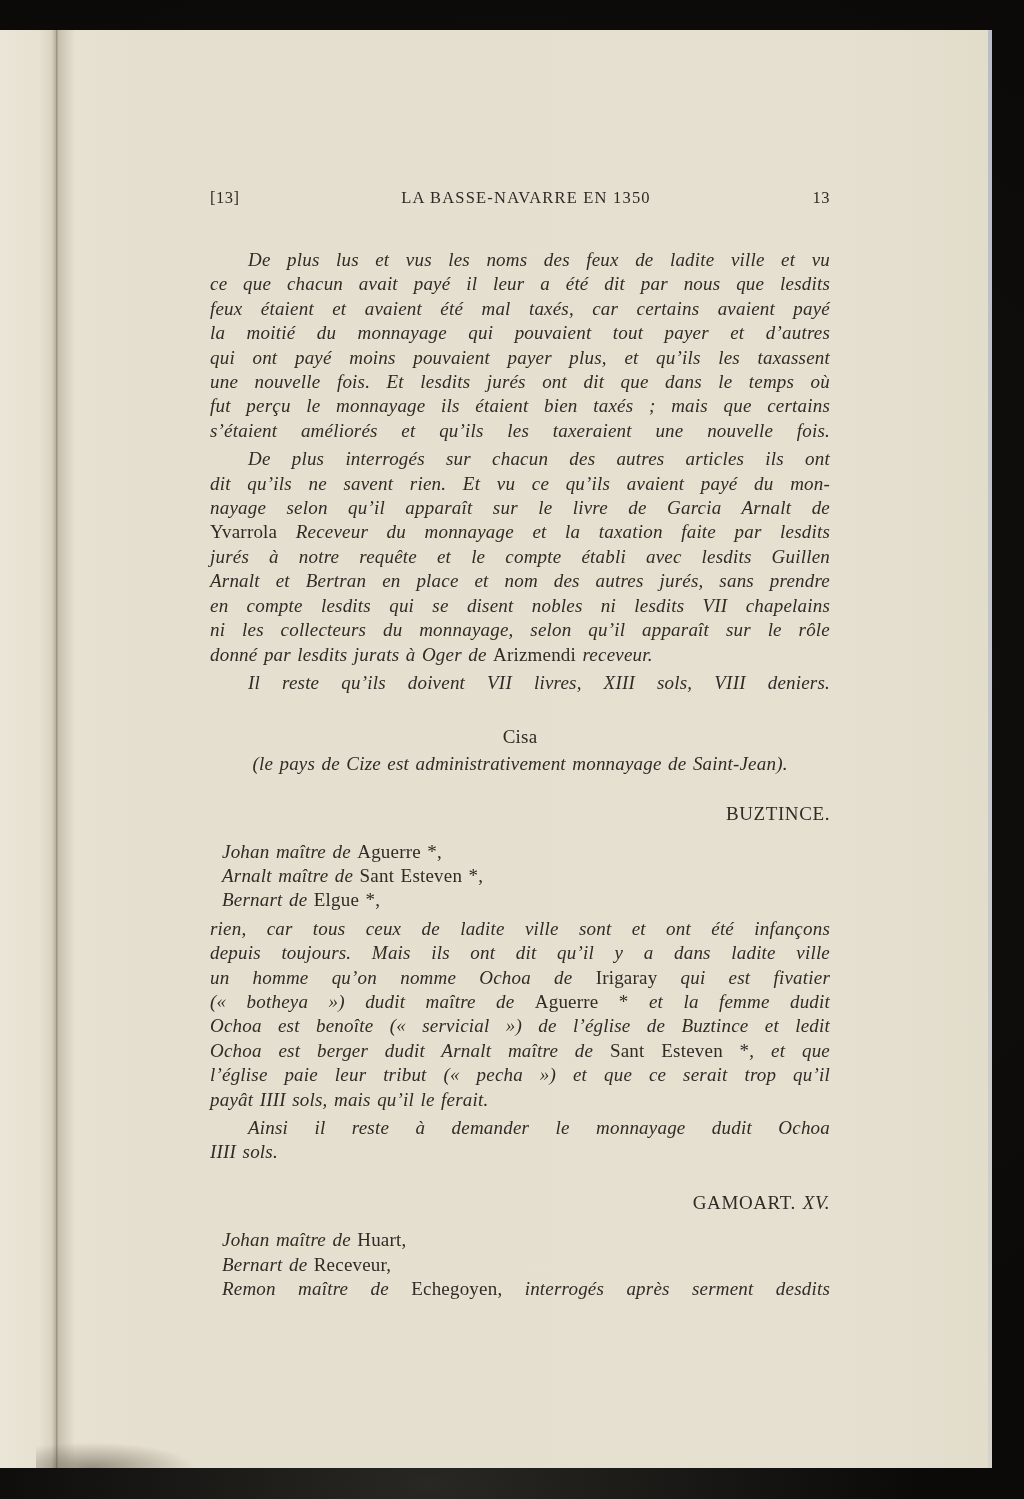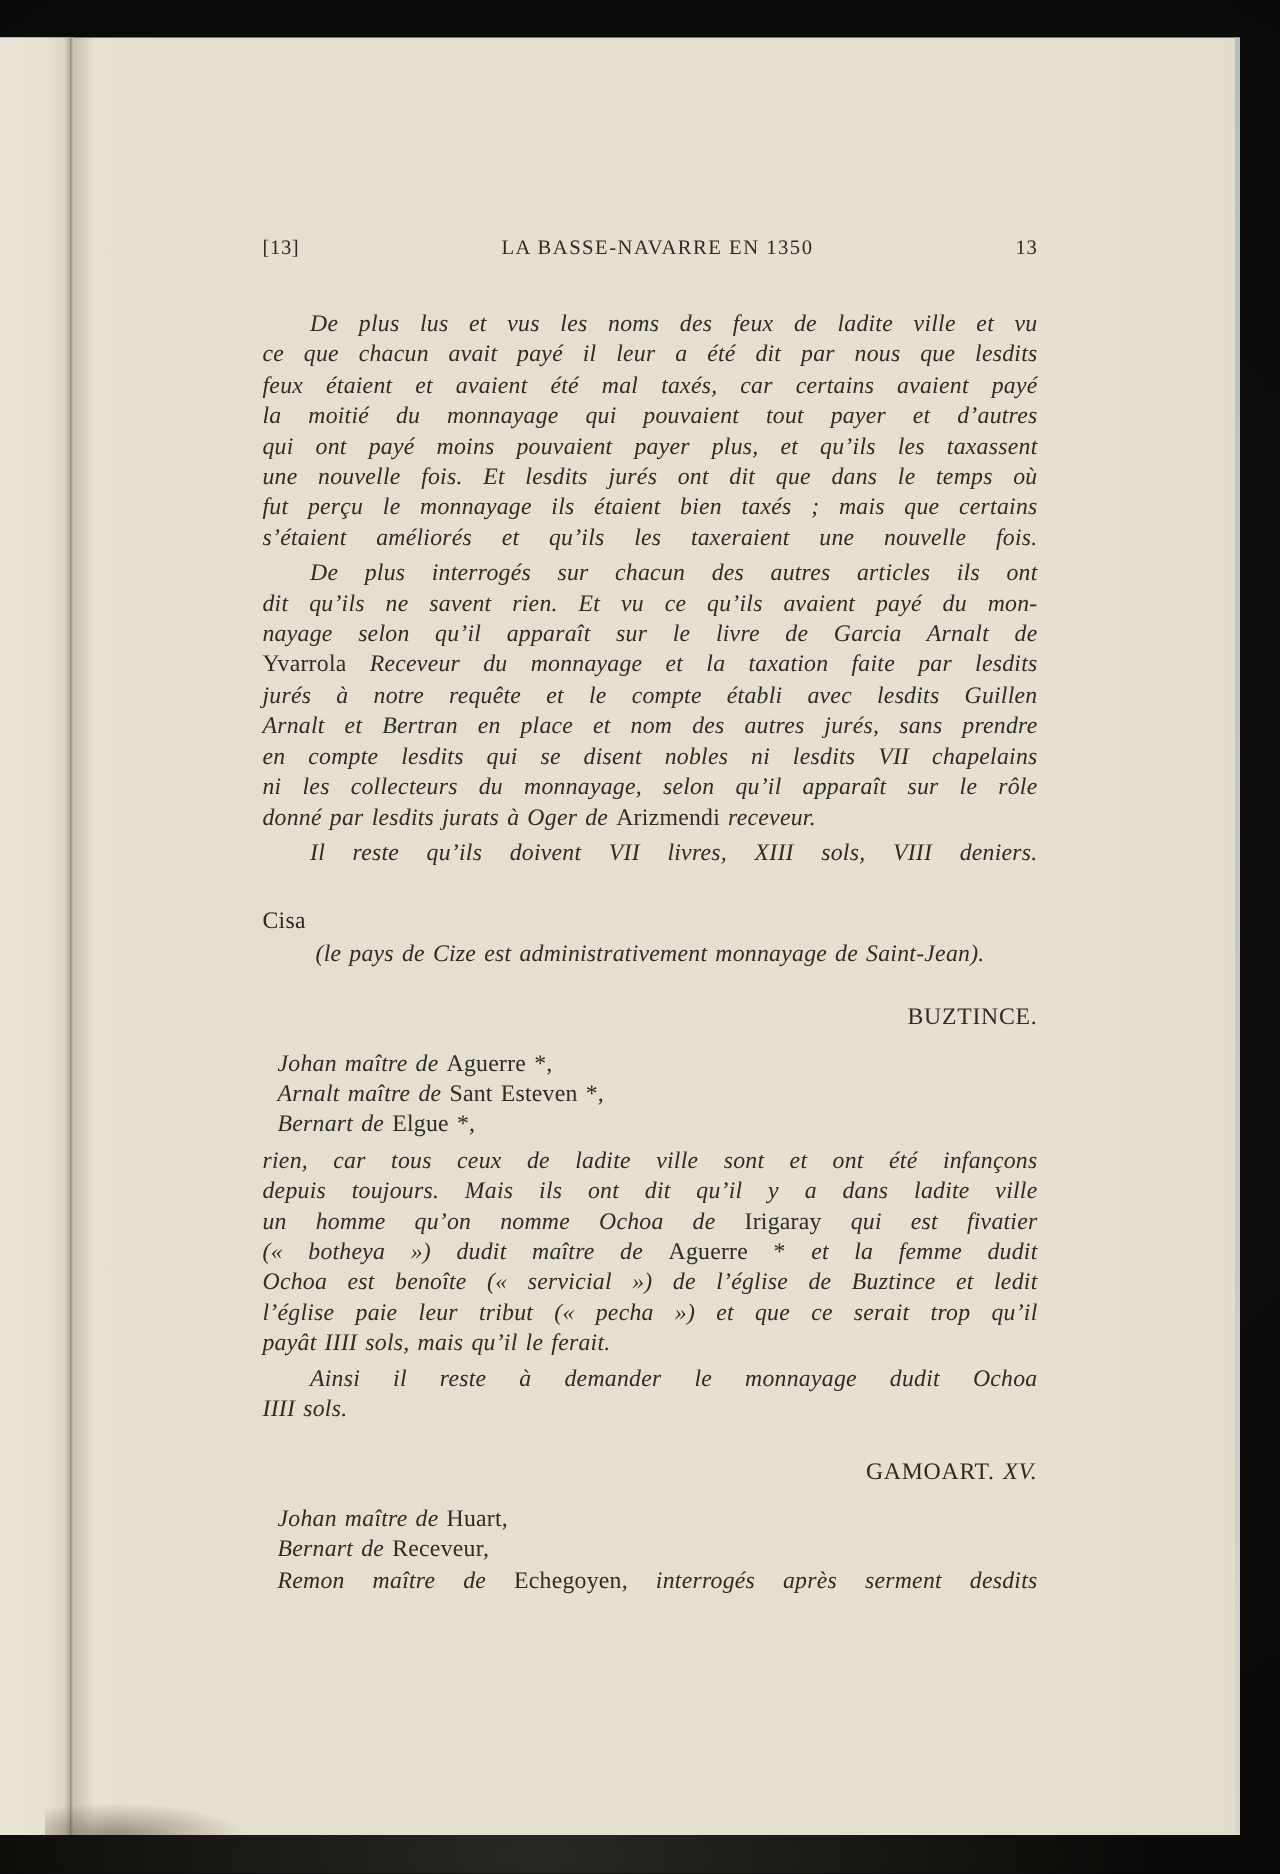--- a/index.html
+++ b/index.html
@@ -40,21 +40,21 @@
     width:620px;display:flex;justify-content:space-between;align-items:baseline;
     font-size:16.5px;letter-spacing:.5px;color:#2e2b25;
   }
   .pagehead .ttl{letter-spacing:1.2px;}
   .bodytext{
     width:620px;margin-top:40px;font-size:19px;line-height:24.4px;
     letter-spacing:.2px;word-spacing:1.5px;color:#2f2c26;
   }
   .block-para{margin-top:4px;}
   .block-para:first-child{margin-top:0;}
-  .block-heading{margin-top:30px;}
+  .block-heading{margin-top:30px;text-align:center;}
   .block-note{margin-top:2px;text-align:center;}
   .block-heading2{margin-top:26px;margin-bottom:13px;text-align:right;letter-spacing:.6px;}
   .block-names{margin-top:0;margin-left:12px;}
   .line{text-align:inherit;}
   .line.just{text-align:justify;text-align-last:justify;text-justify:inter-word;font-family:Liberation Serif, serif;}
   .indent .line:first-child{text-indent:38px;}
   .it{font-style:italic;}
   .rm{font-style:normal;}
 </style>
 </head>
@@ -112,20 +112,21 @@
             <div class="line"><span class="it">Johan maître de </span><span class="rm">Aguerre *,</span></div>
             <div class="line"><span class="it">Arnalt maître de </span><span class="rm">Sant Esteven *,</span></div>
             <div class="line"><span class="it">Bernart de </span><span class="rm">Elgue *,</span></div>
           </div>
           <div class="block block-para">
             <div class="line just"><span class="it">rien, car tous ceux de ladite ville sont et ont été infançons</span></div>
             <div class="line just"><span class="it">depuis toujours. Mais ils ont dit qu’il y a dans ladite ville</span></div>
             <div class="line just"><span class="it">un homme qu’on nomme Ochoa de </span><span class="rm">Irigaray</span><span class="it"> qui est fivatier</span></div>
             <div class="line just"><span class="it">(« botheya ») dudit maître de </span><span class="rm">Aguerre *</span><span class="it"> et la femme dudit</span></div>
             <div class="line just"><span class="it">Ochoa est benoîte (« servicial ») de l’église de Buztince et ledit</span></div>
+            <div class="line just"><span class="it">Ochoa est berger dudit Arnalt maître de </span><span class="rm">Sant Esteven *</span><span class="it">, et que</span></div>
             <div class="line just"><span class="it">l’église paie leur tribut (« pecha ») et que ce serait trop qu’il</span></div>
             <div class="line"><span class="it">payât IIII sols, mais qu’il le ferait.</span></div>
           </div>
           <div class="block block-para indent">
             <div class="line just"><span class="it">Ainsi il reste à demander le monnayage dudit Ochoa</span></div>
             <div class="line"><span class="it">IIII sols.</span></div>
           </div>
           <div class="block block-heading2">
             <div class="line"><span class="rm">GAMOART. </span><span class="it">XV.</span></div>
           </div>

